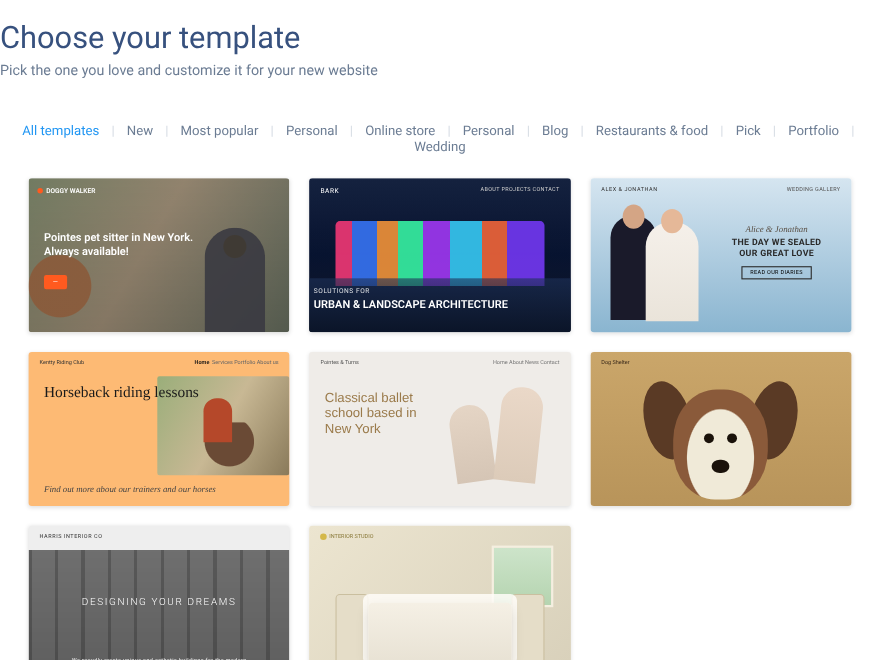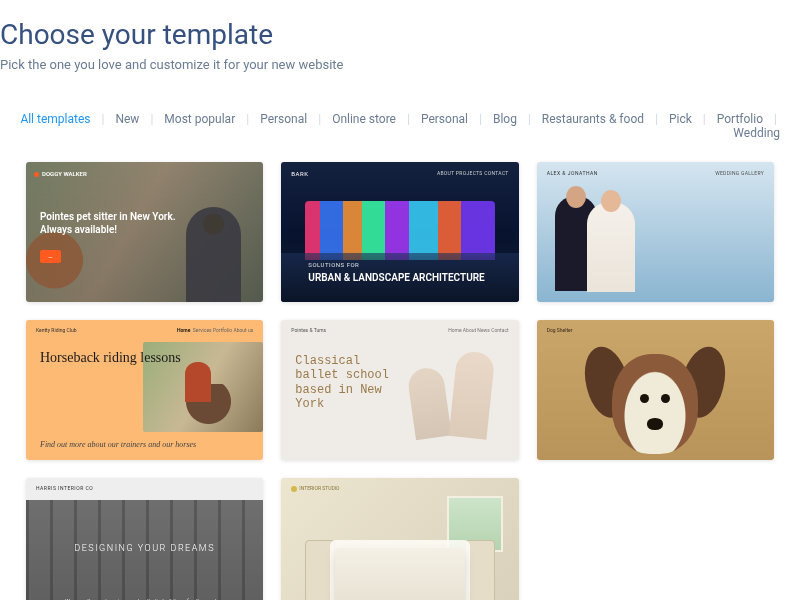--- a/index.html
+++ b/index.html
@@ -1,38 +1,38 @@
 <!DOCTYPE html>
 <html><head>
 <meta charset="utf-8">
 <style>
 *{margin:0;padding:0;box-sizing:border-box}
 body{font-family:-apple-system,BlinkMacSystemFont,"Segoe UI",Roboto,sans-serif;background:#fff;width:800px;height:600px;overflow:hidden}
 .header{text-align:left;padding:18px 0 8px}
 .title{font-size:28px;font-weight:400;color:#37517e;margin-bottom:6px}
 .subtitle{font-size:13px;color:#6b7c93}
-.filters{display:flex;justify-content:flex-end;flex-wrap:wrap;gap:0;padding:32px 16px 22px;font-size:12px}
+.filters{display:flex;justify-content:center;flex-wrap:wrap;gap:0;padding:32px 16px 22px;font-size:12px}
 .filter{color:#6b7c93;cursor:pointer;padding:0 4px}
 .filter.active{color:#2196f3}
 .sep{color:#d5dbe3;padding:0 7px}
 .grid{display:grid;grid-template-columns:repeat(3,1fr);gap:18px;padding:0 26px}
 .card{height:140px;border-radius:3px;overflow:hidden;box-shadow:0 1px 4px rgba(0,0,0,.12);position:relative;cursor:pointer;background:#ddd;font-size:7px}
 .c1{background:linear-gradient(rgba(40,30,25,.25),rgba(40,30,25,.35)),linear-gradient(120deg,#8a9a7a 0%,#b5a58a 45%,#6a7a6a 100%)}
 .c1 .badge{position:absolute;top:8px;left:8px;color:#fff;font-size:6px;font-weight:600}
 .c1 .dot{display:inline-block;width:5px;height:5px;background:#ff5a1f;border-radius:50%;margin-right:3px;vertical-align:middle}
 .c1 .hero{position:absolute;left:14px;top:48px;color:#fff;font-size:10px;font-weight:600;line-height:1.3;width:60%}
 .c1 .btn{position:absolute;left:14px;top:88px;background:#ff5a1f;color:#fff;font-size:6px;padding:3px 8px;border-radius:2px}
 .c1 .person{position:absolute;right:22px;bottom:0;width:55px;height:95px;background:radial-gradient(circle at 50% 18%,#3a3530 0 10px,transparent 11px),linear-gradient(#3a3a42,#3a3a42);border-radius:28px 28px 0 0;opacity:.9}
 .c1 .dog{position:absolute;left:-10px;bottom:0;width:70px;height:70px;background:radial-gradient(circle at 55% 40%,#8a5a3a 0 28px,transparent 29px);opacity:.9}
 .c2{background:linear-gradient(rgba(0,0,20,.2),rgba(0,0,20,.35)),linear-gradient(180deg,#1a2a4a 0%,#0a1a3a 50%,#1a2535 100%);position:relative}
 .c2::before{content:"";position:absolute;left:10%;right:10%;top:28%;height:42%;background:linear-gradient(90deg,#ff3a7a 0 8%,#3a7aff 8% 20%,#ff9a3a 20% 30%,#3affaa 30% 42%,#aa3aff 42% 55%,#3ad4ff 55% 70%,#ff6a3a 70% 82%,#7a3aff 82% 100%);opacity:.85;filter:blur(.5px);border-radius:4px 4px 0 0}
 .c2::after{content:"";position:absolute;left:0;right:0;bottom:0;height:35%;background:linear-gradient(180deg,rgba(30,50,90,.6),rgba(10,20,40,.9))}
 .c2 .brand{position:absolute;top:8px;left:10px;color:#fff;font-size:6px;letter-spacing:.5px}
 .c2 .nav{position:absolute;top:8px;right:10px;color:#ccc;font-size:5px;letter-spacing:.3px}
-.c2 .hero{position:absolute;left:27px;bottom:18px;color:#fff;font-size:10px;font-weight:600;line-height:1.3;z-index:2}
+.c2 .hero{position:absolute;left:4px;bottom:18px;color:#fff;font-size:10px;font-weight:600;line-height:1.3;z-index:2}
 .c2 .pre{font-size:6px;font-weight:400;opacity:.85;letter-spacing:.5px;display:block;margin-bottom:2px}
 .c3{background:linear-gradient(180deg,#d5e5f0 0%,#a8c8dd 60%,#8ab5d0 100%);position:relative}
 .c3 .brand{position:absolute;top:8px;left:10px;font-size:5px;letter-spacing:.5px;color:#333}
 .c3 .nav{position:absolute;top:8px;right:10px;font-size:5px;color:#555;letter-spacing:.3px}
 .c3 .couple{position:absolute;left:18px;top:26px;width:85px;height:110px}
 .c3 .groom{position:absolute;left:0;top:8px;width:42px;height:95px;background:linear-gradient(#1a1a2a,#1a1a2a);border-radius:20px 20px 0 0}
 .c3 .groom::before{content:"";position:absolute;top:-10px;left:11px;width:20px;height:22px;background:#d4a585;border-radius:50%}
 .c3 .bride{position:absolute;left:32px;top:14px;width:48px;height:90px;background:linear-gradient(#f5f0ea,#eae4da);border-radius:22px 22px 0 0}
 .c3 .bride::before{content:"";position:absolute;top:-12px;left:14px;width:20px;height:22px;background:#e5b898;border-radius:50%}
 .c3 .textbox{position:absolute;right:18px;top:42px;text-align:center;width:100px}
@@ -44,21 +44,21 @@
 .c4 .nav{position:absolute;top:7px;right:10px;font-size:5px;color:#666}
 .c4 .nav b{color:#111;font-weight:600}
 .c4 .hero{position:absolute;left:14px;top:30px;font-family:Georgia,serif;font-size:14px;line-height:1.1;color:#1a1a1a}
 .c4 .img{position:absolute;right:0;top:22px;width:120px;height:90px;background:linear-gradient(120deg,#9aae7a 0%,#c8b894 50%,#8a7a5a 100%);border-radius:2px}
 .c4 .horse{position:absolute;right:32px;bottom:26px;width:50px;height:50px;background:radial-gradient(circle at 55% 35%,#6a4a35 0 22px,transparent 23px)}
 .c4 .rider{position:absolute;right:52px;bottom:58px;width:26px;height:40px;background:#b5482a;border-radius:12px 12px 0 0}
 .c4 .sub{position:absolute;left:14px;bottom:10px;font-family:Georgia,serif;font-size:8px;color:#444;font-style:italic;line-height:1.2}
 .c5{background:#efece8;color:#333;position:relative}
 .c5 .brand{position:absolute;top:7px;left:10px;font-size:5px;color:#555}
 .c5 .nav{position:absolute;top:7px;right:10px;font-size:5px;color:#777}
-.c5 .hero{position:absolute;left:14px;top:34px;font-family:Liberation Mono, monospace;font-size:12px;line-height:1.2;color:#9a7a4a;width:95px}
+.c5 .hero{position:absolute;left:14px;top:34px;font-family:Liberation Sans, sans-serif;font-size:12px;line-height:1.2;color:#9a7a4a;width:95px}
 .c5 .dancer{position:absolute;right:28px;top:28px;width:80px;height:100px}
 .c5 .d1{position:absolute;left:0;top:20px;width:36px;height:70px;background:linear-gradient(#e5d5c5,#d5c5b5);border-radius:18px 18px 0 0;transform:rotate(-8deg)}
 .c5 .d2{position:absolute;right:0;top:4px;width:38px;height:86px;background:linear-gradient(#ead8c8,#dccbb9);border-radius:18px 18px 0 0;transform:rotate(6deg)}
 .c6{background:linear-gradient(rgba(30,15,15,.45),rgba(30,15,15,.55)),linear-gradient(120deg,#5a3a3a 0%,#3a2a2a 100%);position:relative}
 .c6 .brand{position:absolute;top:7px;left:10px;font-size:5px;color:#ddd}
 .c6 .woman{position:absolute;left:12px;top:20px;width:90px;height:120px;background:radial-gradient(circle at 48% 26%,#b5856a 0 24px,transparent 25px),linear-gradient(#3a2525,#2a1a1a);border-radius:40px 40px 0 0;opacity:.95}
 .c6 .headph{position:absolute;left:22px;top:26px;width:64px;height:38px;border:4px solid #1a1a1a;border-bottom:none;border-radius:34px 34px 0 0}
 .c6 .strip{position:absolute;right:0;top:38px;background:rgba(0,0,0,.8);color:#fff;padding:5px 12px;font-size:10px;font-weight:600;letter-spacing:.3px}
 .c6 .strip small{display:block;font-size:5px;font-weight:400;opacity:.8;margin-top:2px;letter-spacing:.4px}
 .c6 .bar{position:absolute;left:0;right:0;bottom:0;background:#c23a2a;color:#fff;text-align:center;padding:6px 0;font-size:7px}
@@ -136,20 +136,25 @@
     <div class="hero"><span class="pre">SOLUTIONS FOR</span><span>URBAN &amp; LANDSCAPE ARCHITECTURE</span></div>
   </div>
 
   <div class="card c3">
     <div class="brand">ALEX &amp; JONATHAN</div>
     <div class="nav">WEDDING   GALLERY</div>
     <div class="couple">
         <div class="groom"></div>
         <div class="bride"></div>
       </div>
+    <div class="textbox">
+      <div class="script">Alice &amp; Jonathan</div>
+      <div class="big">THE DAY WE SEALED OUR GREAT LOVE</div>
+      <div class="btn">READ OUR DIARIES</div>
+    </div>
   </div>
 
   <div class="card c4">
     <div class="brand">Kentty Riding Club</div>
     <div class="nav"><b>Home</b>&nbsp;&nbsp;<span>Services   Portfolio   About us</span></div>
     <div class="img"></div>
     <div class="horse"></div>
     <div class="rider"></div>
     <div class="hero">Horseback riding lessons</div>
     <div class="sub">Find out more about our trainers and our horses</div>

